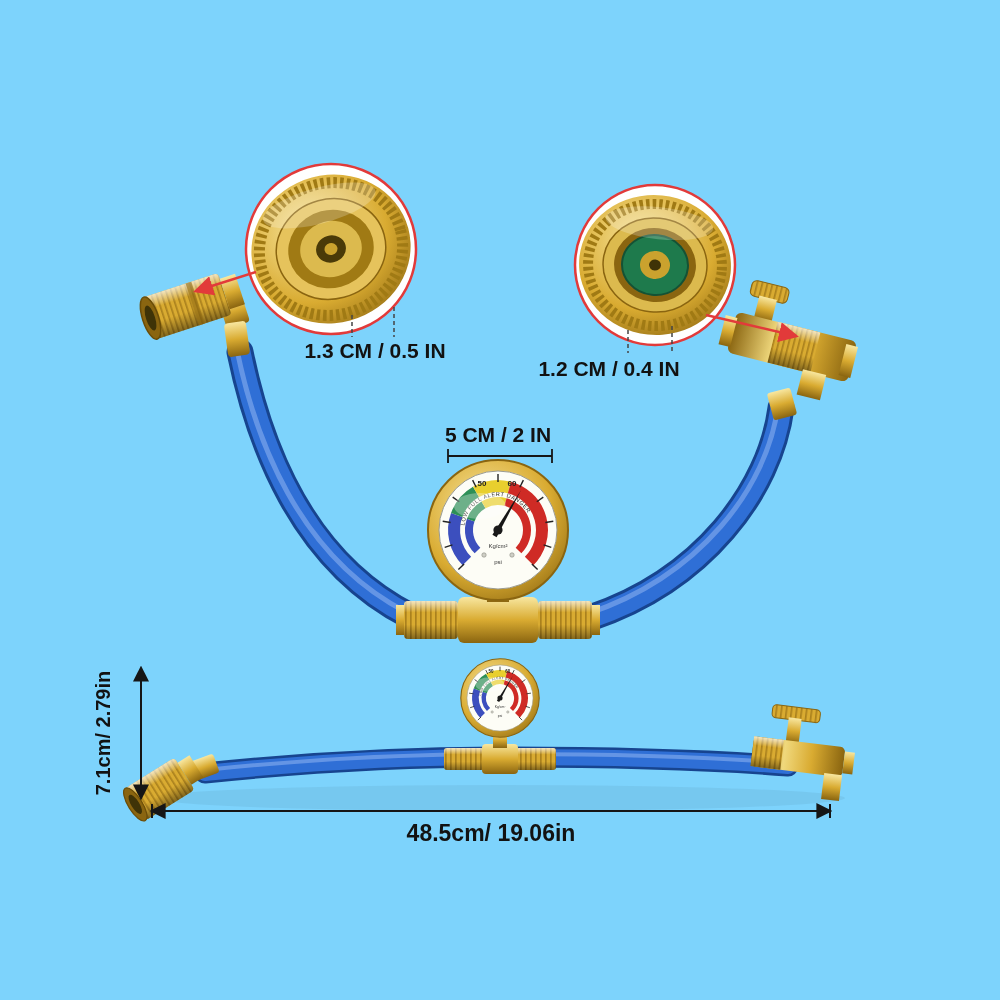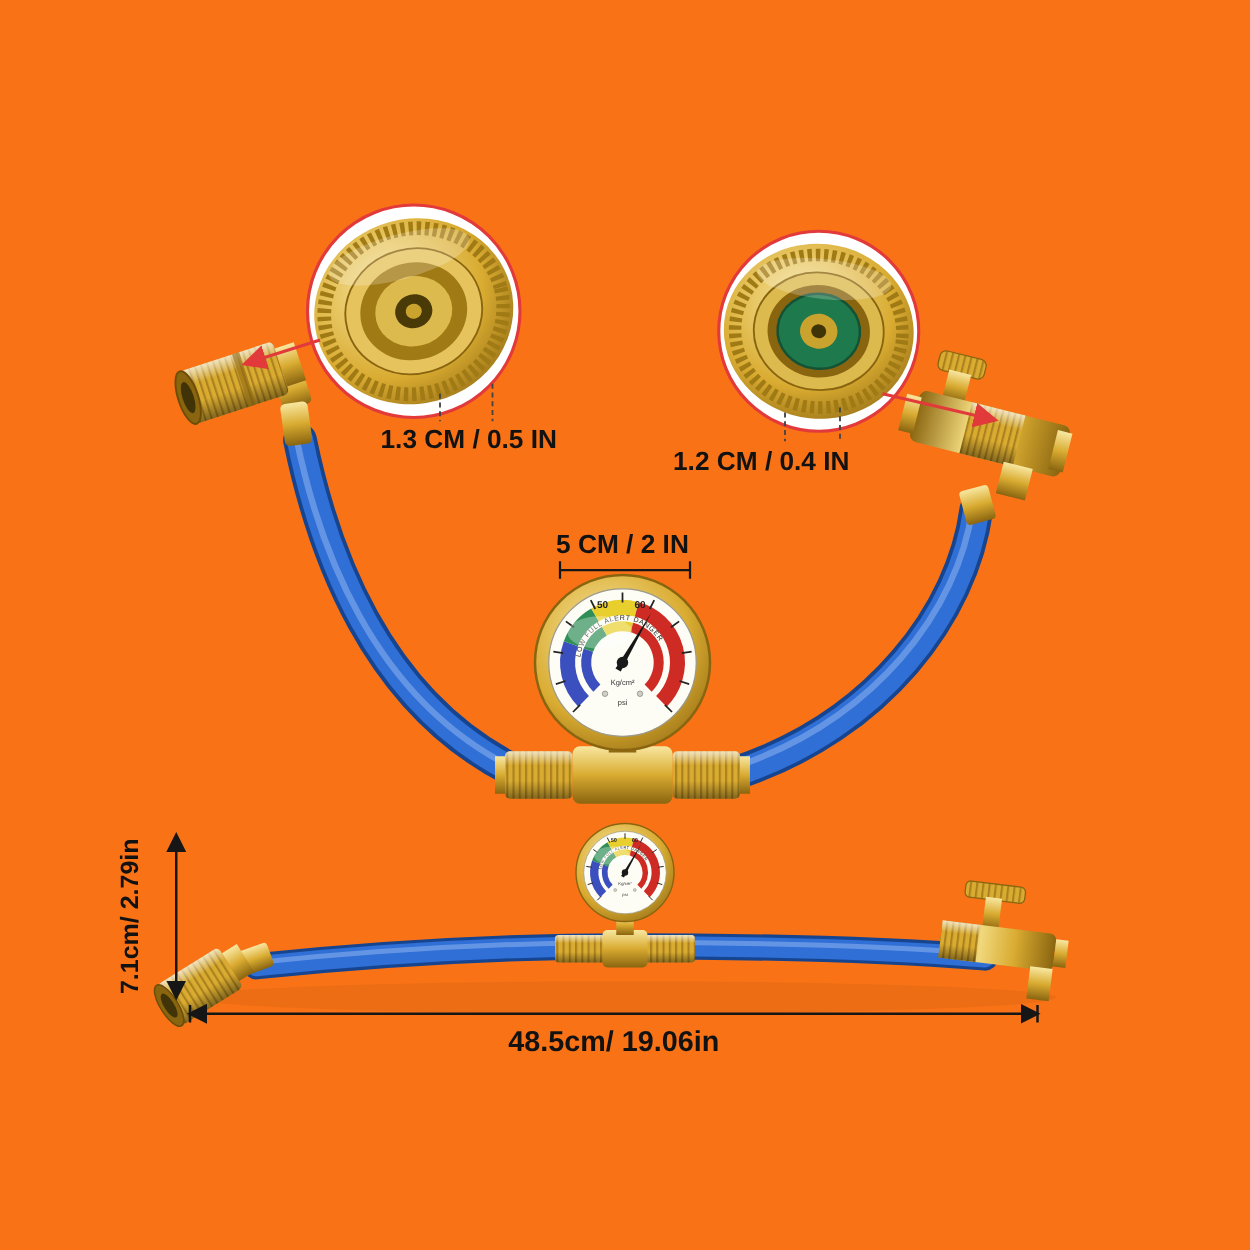--- a/index.html
+++ b/index.html
@@ -1,17 +1,17 @@
 <!DOCTYPE html>
 <html><head>
 <meta charset="utf-8">
 <style>
   html,body{margin:0;padding:0;background:#ffffff;}
   .stage{
-    position:relative;width:1000px;height:1000px;background:#f97316;
+    position:relative;width:1000px;height:1000px;background:#7dd3fc;
     font-family:"Liberation Sans",sans-serif;overflow:hidden;
   }
   svg{display:block;}
   text{font-family:"Liberation Sans",sans-serif;}
   .dim-label{font-weight:bold;fill:#121212;}
 </style>
 </head>
 <body>
 
 <div class="stage">

